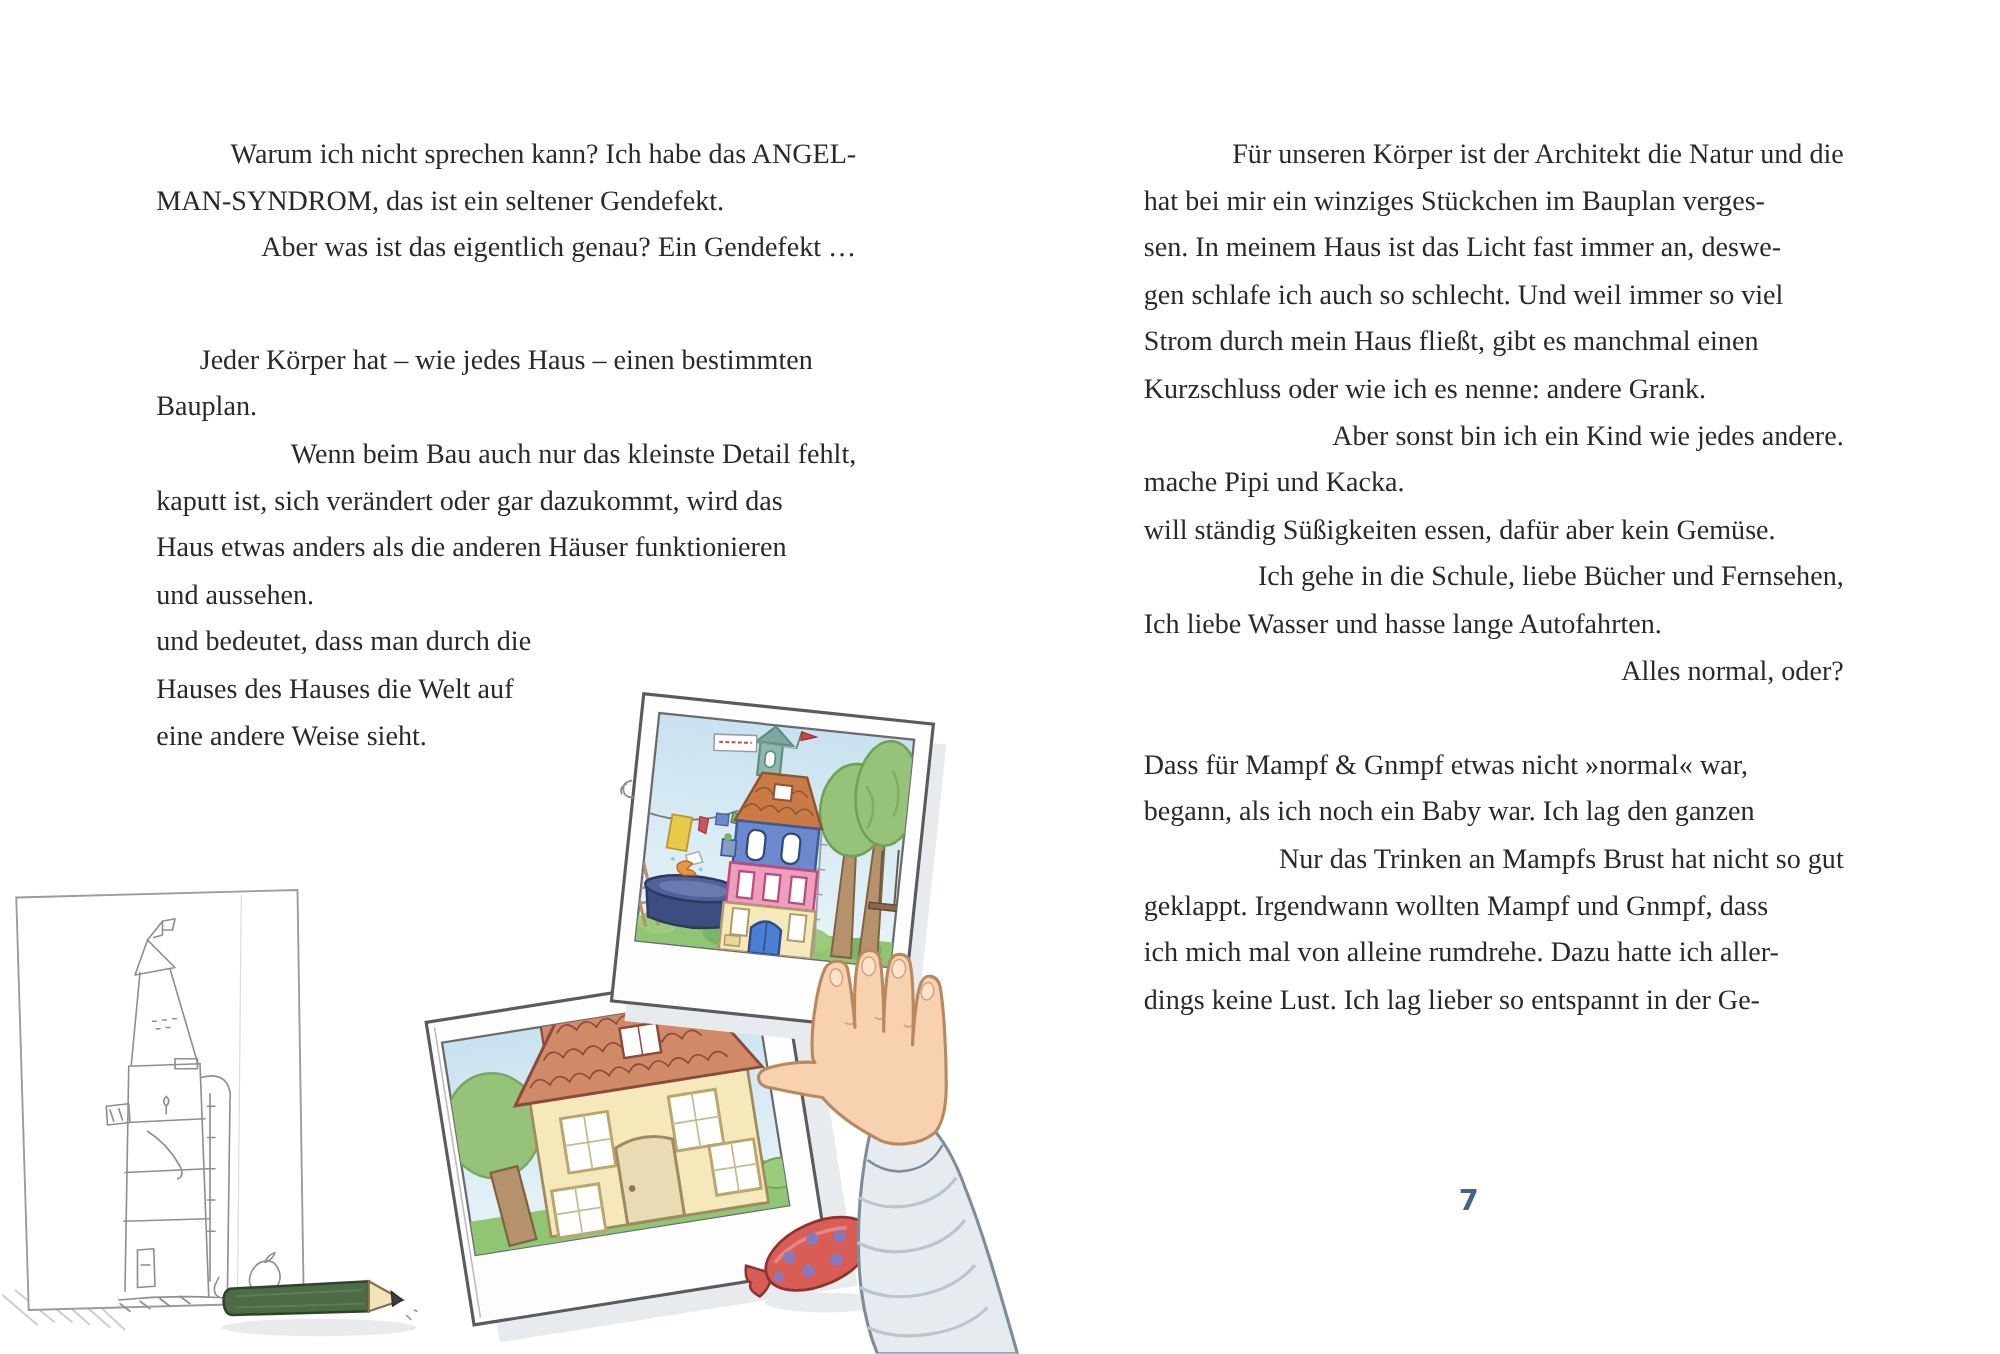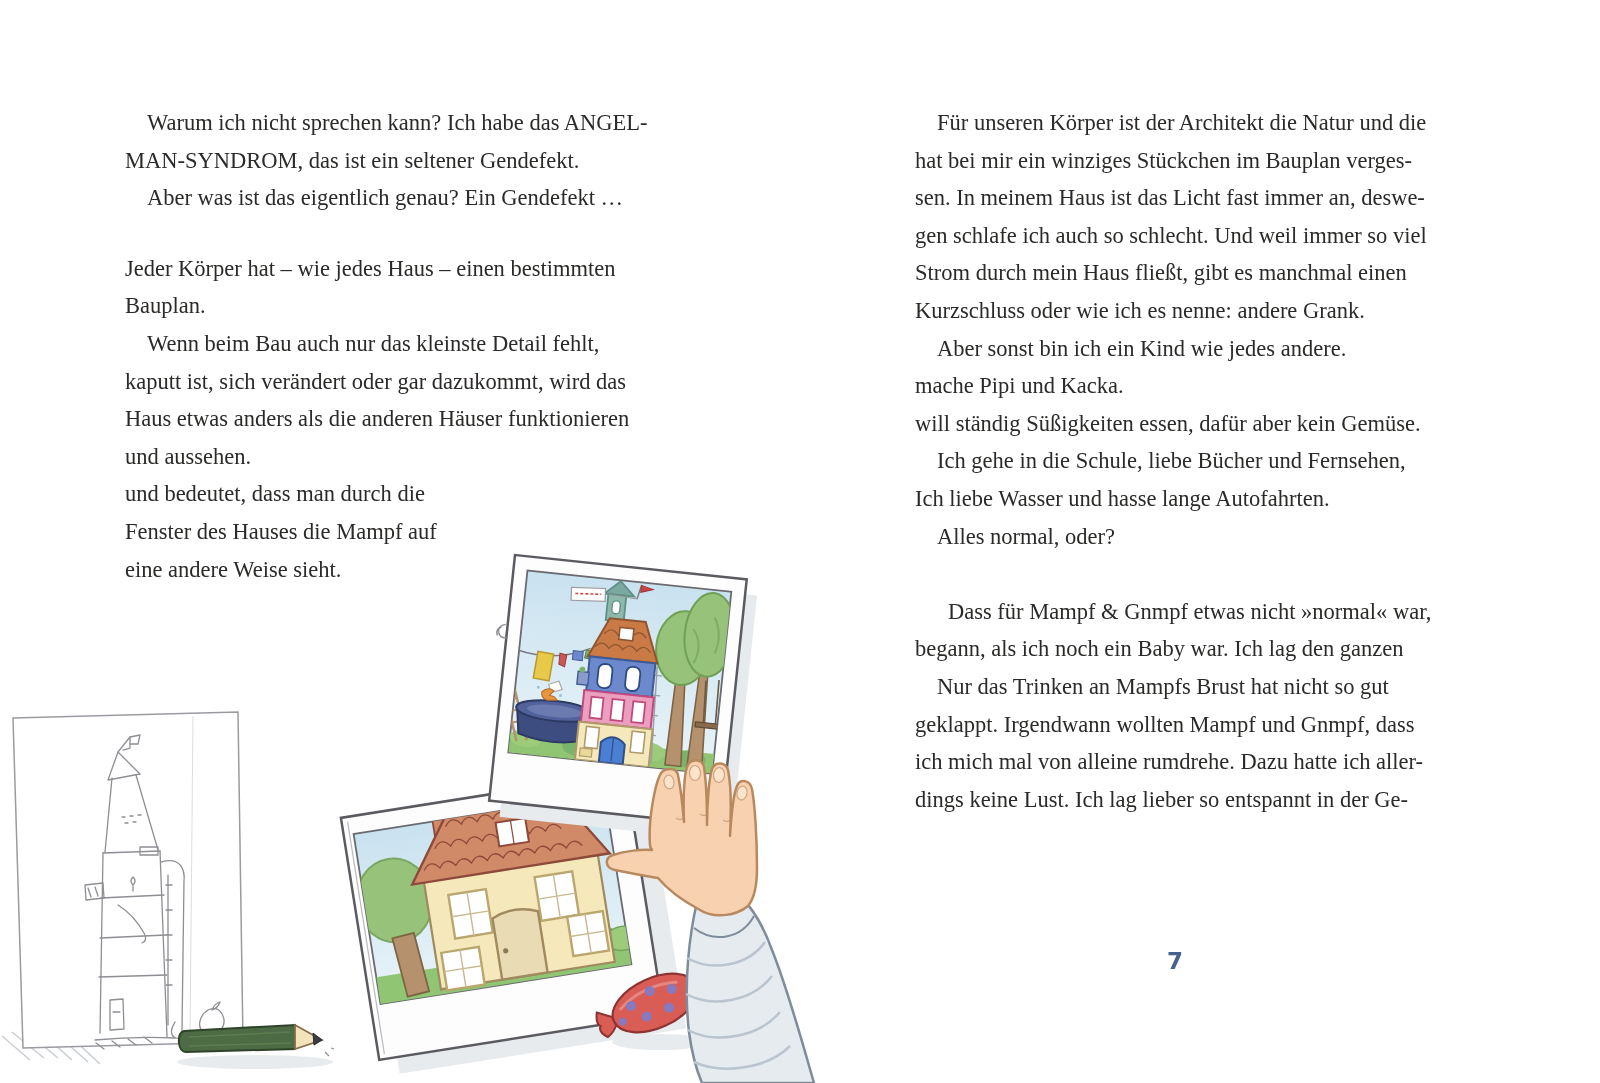--- a/index.html
+++ b/index.html
@@ -9,21 +9,21 @@
     font-family:"Liberation Serif", serif;
   }
   .textcol{
     position:absolute;top:104px;width:560px;
     color:var(--text,#2b2a28);
     font-size:22.5px;line-height:37.6px;font-weight:400;
   }
   #left-col{left:125px;}
   #right-col{left:915px;}
   .line{height:37.6px;white-space:nowrap;}
-  .line.indent{padding-left:22px;}
+  .line.indent{padding-left:22px;text-align:right;}
   .pagenum{
     position:absolute;left:1150px;top:948px;width:50px;text-align:center;
     color:var(--page_number_blue,#45618e);
     font-family:"DejaVu Sans", sans-serif;font-weight:700;font-size:23px;
   }
   #illo{position:absolute;left:0;top:500px;width:830px;height:583px;}
   
   .f-sky{fill:url(#skyGrad);}
   .f-grass{fill:var(--grass,#8fc573);}
   .f-tree{fill:var(--tree_green,#97c279);}
@@ -46,44 +46,44 @@
   .f-white{fill:#fdfdfd;}
   .sketch{stroke:var(--sketch_line,#8e8e94);stroke-width:1.3;fill:none;stroke-linecap:round;stroke-linejoin:round;}
 </style>
 </head>
 <body>
 
 <div class="textcol" id="left-col">
     <div class="line indent">Warum ich nicht sprechen kann? Ich habe das ANGEL-</div>
     <div class="line">MAN-SYNDROM, das ist ein seltener Gendefekt.</div>
     <div class="line indent">Aber was ist das eigentlich genau? Ein Gendefekt …</div>
-    <div class="line" style="margin-top: 33px;">Jeder Körper hat – wie jedes Haus – einen bestimmten</div>
+    <div class="line" style="margin-top: 52px; text-align: center;">Jeder Körper hat – wie jedes Haus – einen bestimmten</div>
     <div class="line">Bauplan.</div>
     <div class="line indent">Wenn beim Bau auch nur das kleinste Detail fehlt,</div>
     <div class="line">kaputt ist, sich verändert oder gar dazukommt, wird das</div>
     <div class="line">Haus etwas anders als die anderen Häuser funktionieren</div>
     <div class="line">und aussehen.</div>
     <div class="line">und bedeutet, dass man durch die</div>
-    <div class="line">Fenster des Hauses die Mampf auf</div>
+    <div class="line">Hauses des Hauses die Welt auf</div>
     <div class="line">eine andere Weise sieht.</div>
   </div>
 <div class="textcol" id="right-col">
     <div class="line indent">Für unseren Körper ist der Architekt die Natur und die</div>
     <div class="line">hat bei mir ein winziges Stückchen im Bauplan verges-</div>
     <div class="line">sen. In meinem Haus ist das Licht fast immer an, deswe-</div>
     <div class="line">gen schlafe ich auch so schlecht. Und weil immer so viel</div>
     <div class="line">Strom durch mein Haus fließt, gibt es manchmal einen</div>
     <div class="line">Kurzschluss oder wie ich es nenne: andere Grank.</div>
     <div class="line indent">Aber sonst bin ich ein Kind wie jedes andere.</div>
     <div class="line">mache Pipi und Kacka.</div>
     <div class="line">will ständig Süßigkeiten essen, dafür aber kein Gemüse.</div>
     <div class="line indent">Ich gehe in die Schule, liebe Bücher und Fernsehen,</div>
     <div class="line">Ich liebe Wasser und hasse lange Autofahrten.</div>
     <div class="line indent">Alles normal, oder?</div>
-    <div class="line" style="margin-top: 37.6px; margin-left: 33px;">Dass für Mampf &amp; Gnmpf etwas nicht »normal« war,</div>
+    <div class="line" style="margin-top: 37.6px;">Dass für Mampf &amp; Gnmpf etwas nicht »normal« war,</div>
     <div class="line">begann, als ich noch ein Baby war. Ich lag den ganzen</div>
     <div class="line indent">Nur das Trinken an Mampfs Brust hat nicht so gut</div>
     <div class="line">geklappt. Irgendwann wollten Mampf und Gnmpf, dass</div>
     <div class="line">ich mich mal von alleine rumdrehe. Dazu hatte ich aller-</div>
     <div class="line">dings keine Lust. Ich lag lieber so entspannt in der Ge-</div>
   </div>
 <div class="pagenum">7</div>
 
 <svg id="illo" viewBox="0 500 830 583" xmlns="http://www.w3.org/2000/svg">
   <defs>

